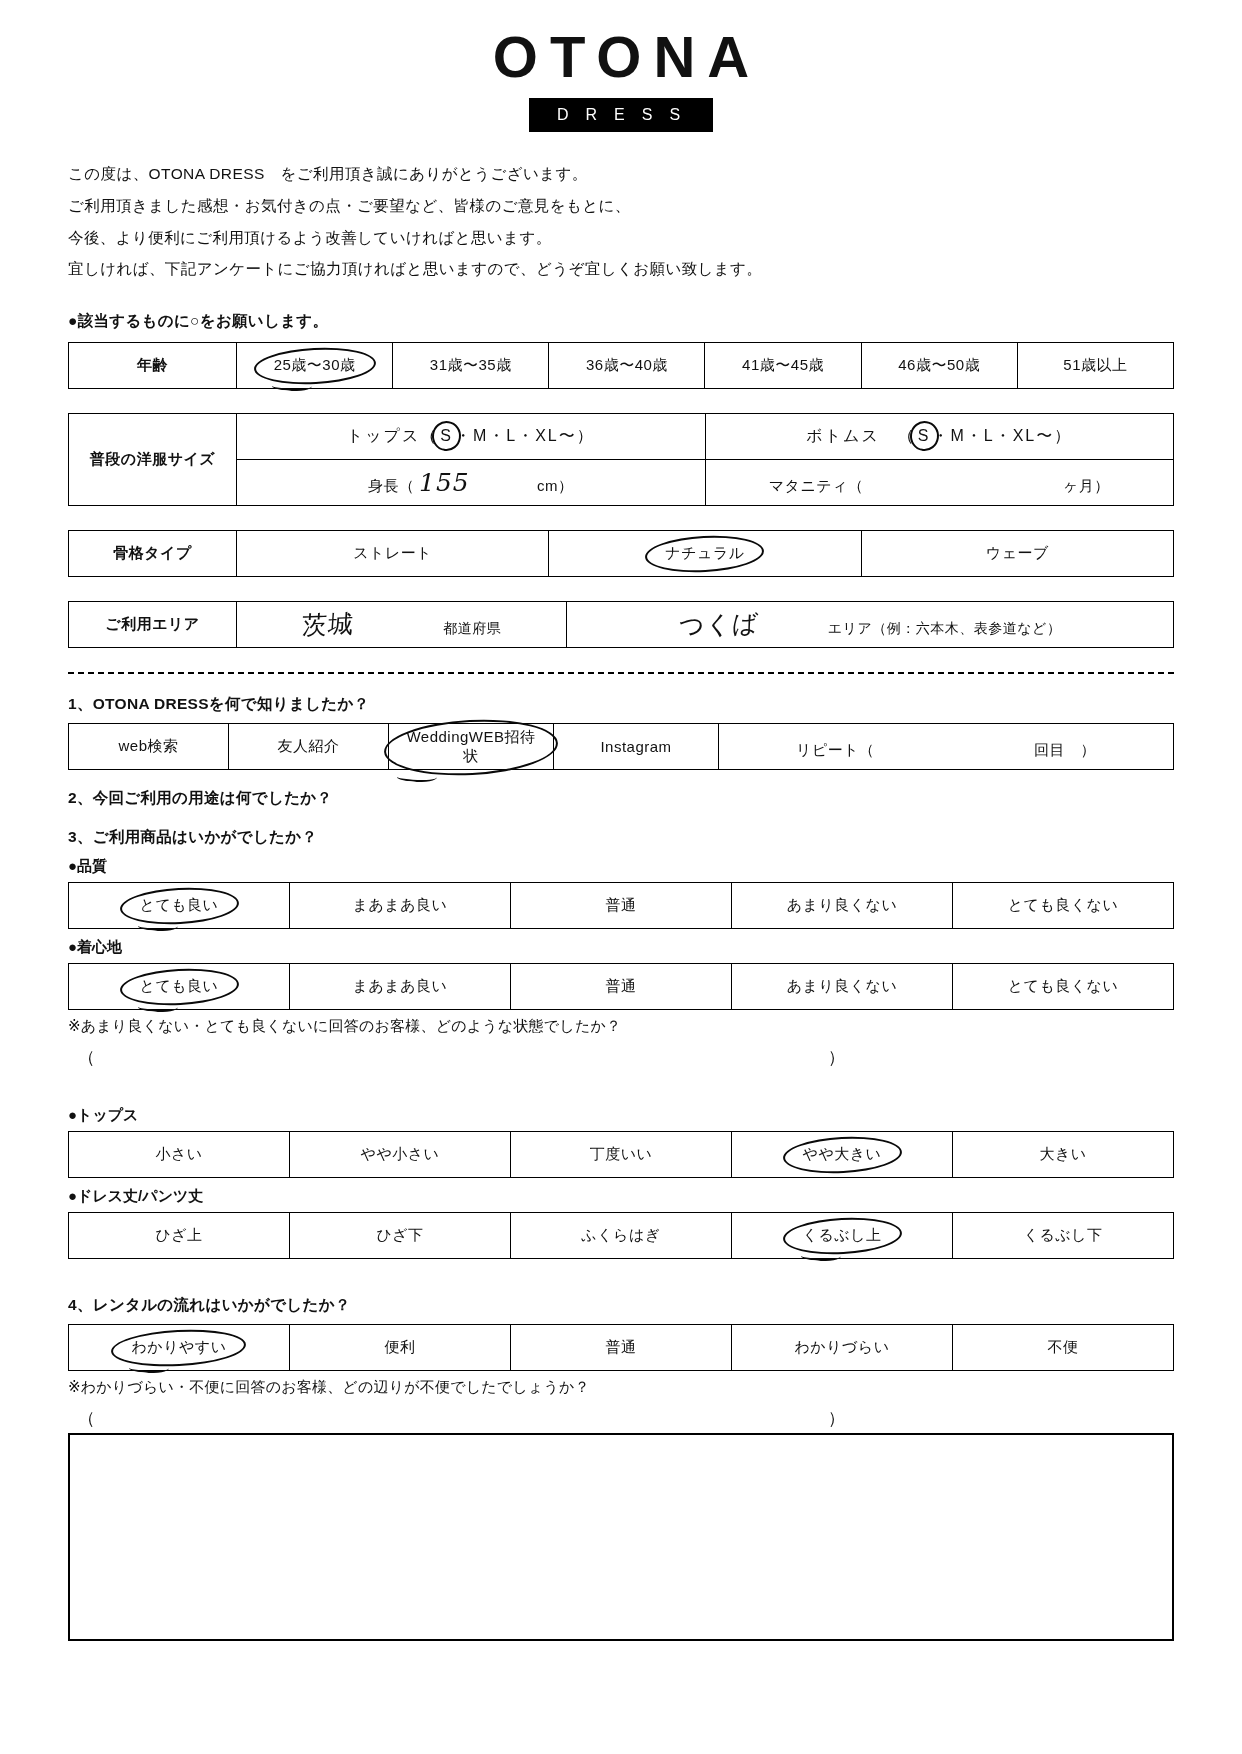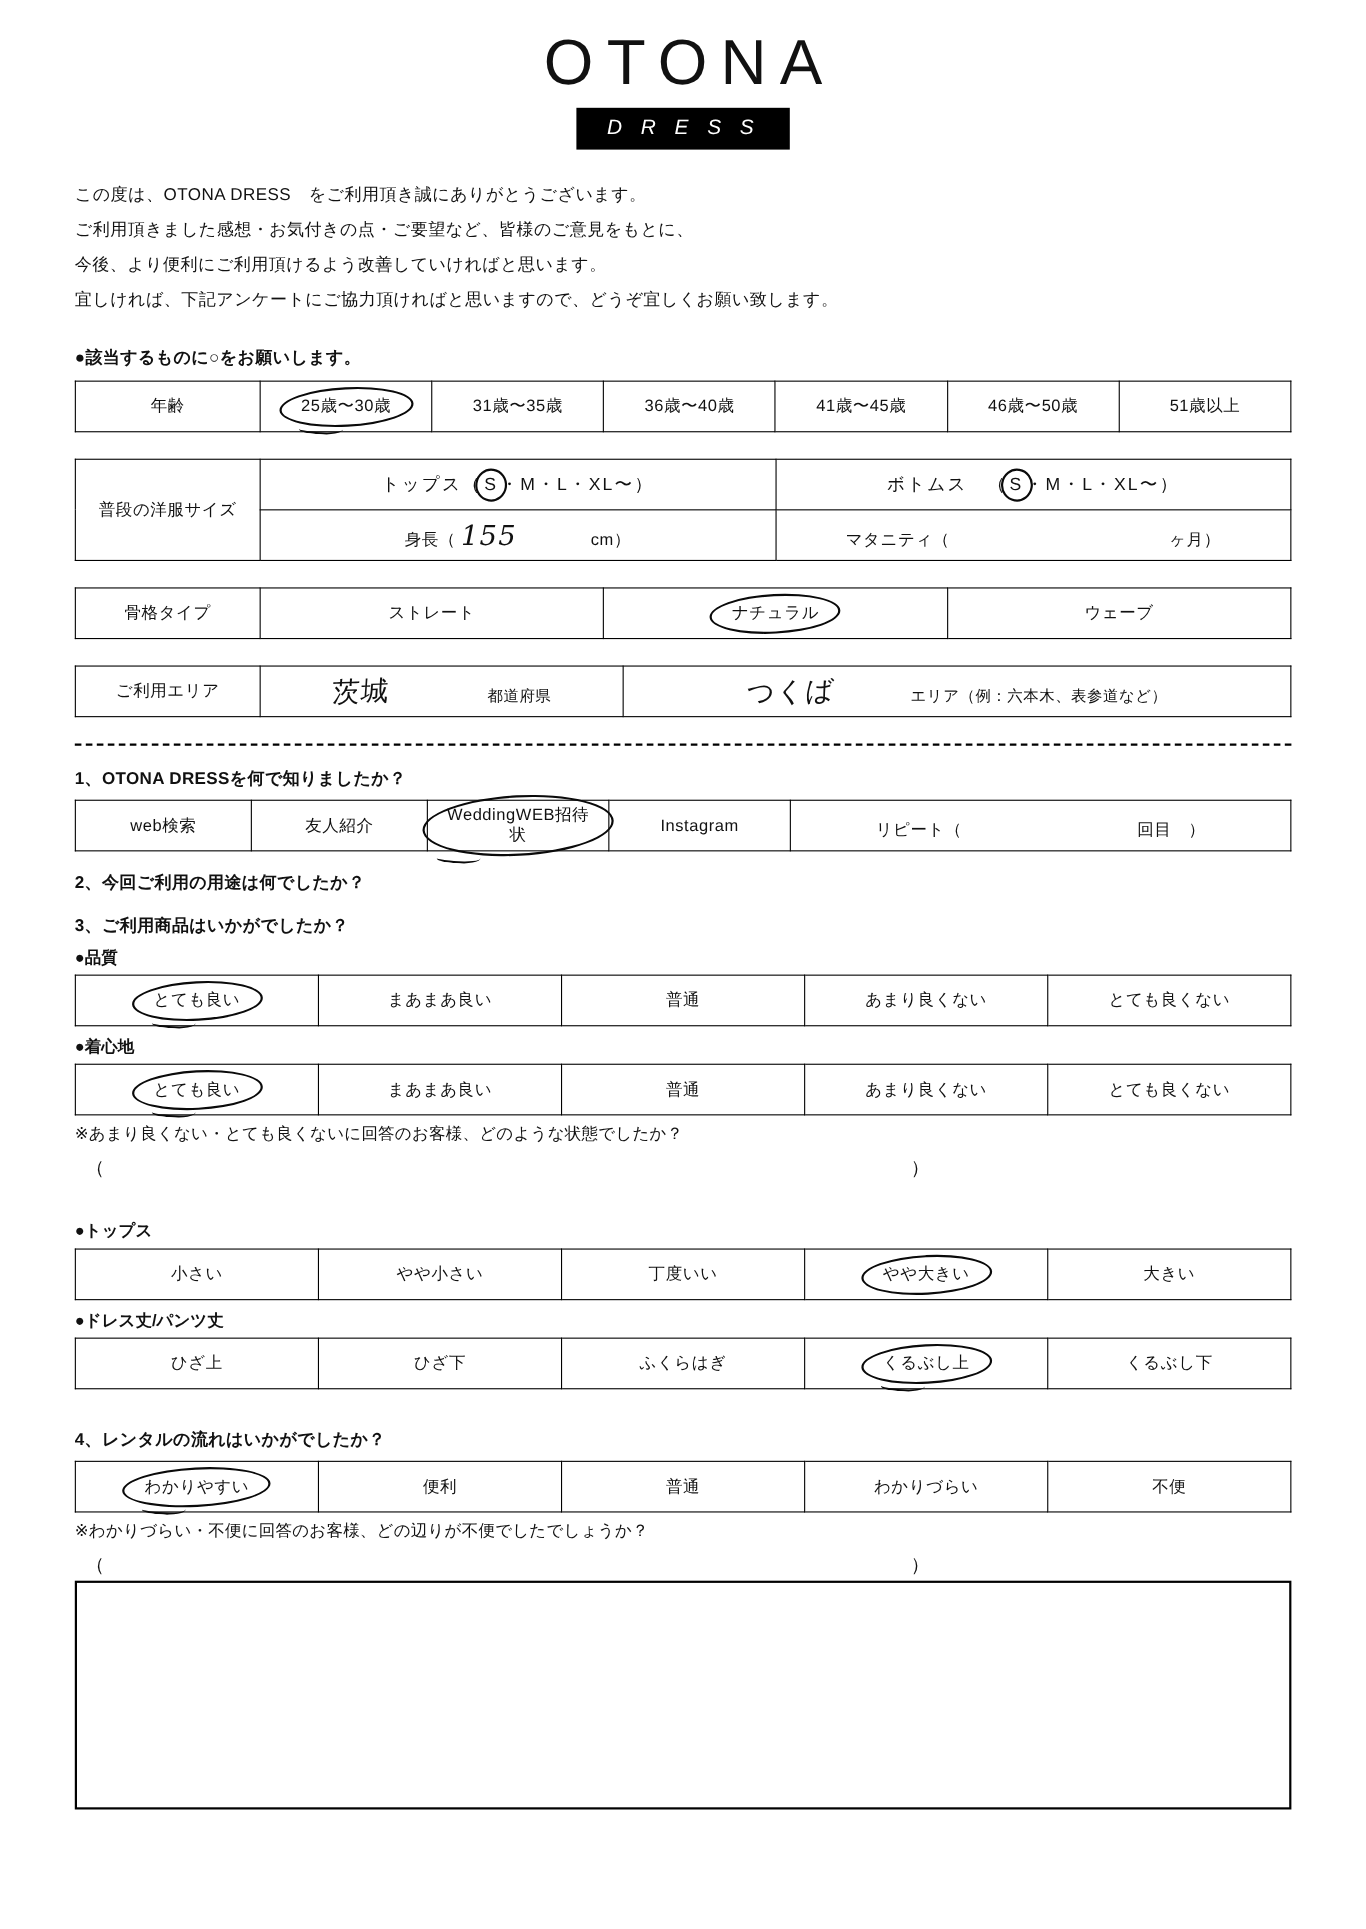--- a/index.html
+++ b/index.html
@@ -26,35 +26,34 @@
   }
 
   
   .brand {
     text-align: center;
     padding-top: 28px;
   }
   .brand-name {
     font-size: 58px;
     letter-spacing: 12px;
-    font-weight: 400;
+    font-weight: 700;
     line-height: 1;
     padding-left: 12px;
     font-family: "Liberation Sans", sans-serif;
   }
   .brand-sub {
     display: inline-block;
     margin-top: 12px;
     background: #000;
     color: #fff;
-    font-size: 19px;
+    font-size: 16px;
     letter-spacing: 17px;
     padding: 7px 16px 7px 28px;
     line-height: 1.25;
-    font-style: italic;
   }
 
   .intro {
     margin-top: 26px;
     font-size: 15.5px;
     line-height: 2.05;
     letter-spacing: 0.4px;
   }
   .intro div { white-space: pre; }
 
@@ -77,21 +76,21 @@
     border: 1.6px solid #000;
     height: 46px;
     text-align: center;
     vertical-align: middle;
     font-size: 15px;
     letter-spacing: 0.5px;
     position: relative;
     padding: 2px 4px;
   }
   td.rowlabel {
-    font-weight: normal;
+    font-weight: bold;
     font-size: 15px;
     margin-top: 40px;
   }
   td.lefty { text-align: left; padding-left: 14px; }
 
   .tbl-gap { height: 24px; }
 
   
   .circ {
     position: relative;

